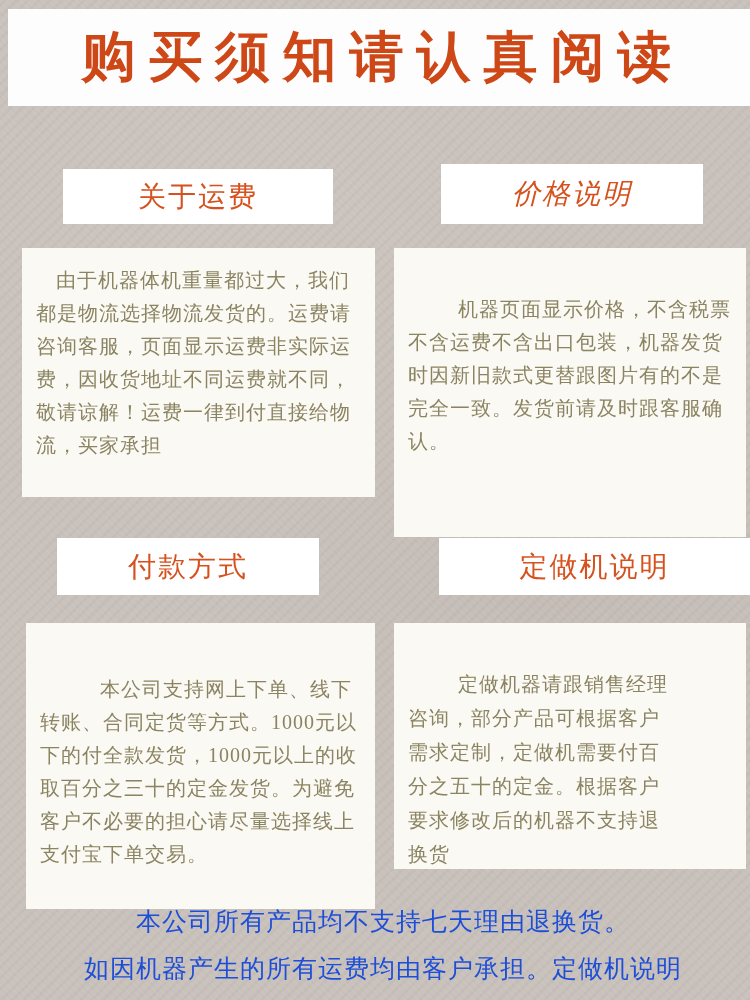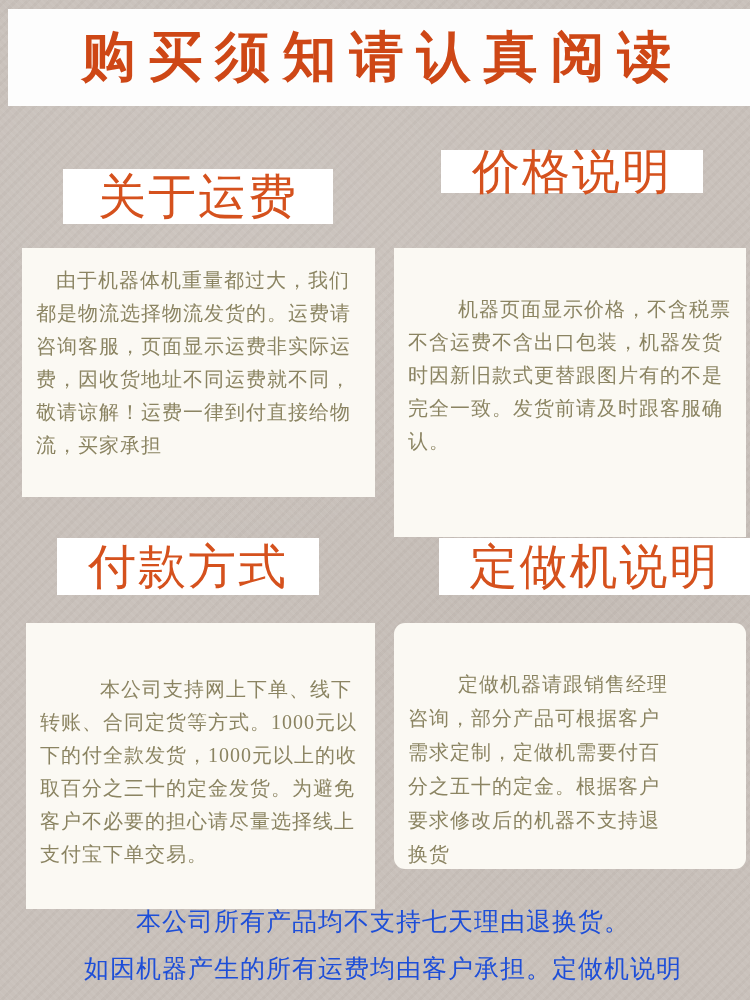--- a/index.html
+++ b/index.html
@@ -23,42 +23,42 @@
   .banner h1{
     margin:0;font-size:54px;font-weight:bold;color:#ce4716;
     letter-spacing:13px;white-space:nowrap;
     font-family:"Liberation Sans",sans-serif;
   }
 
   
   .hdr{
     background:#ffffff;color:#d5511d;
     display:flex;align-items:center;justify-content:center;
-    font-size:48px;letter-spacing:2px;white-space:nowrap;
+    font-size:28px;letter-spacing:2px;white-space:nowrap;
   }
   .hdr-1{left:55px;top:169px;width:270px;height:55px;}
-  .hdr-2{left:433px;top:150px;width:262px;height:43px;}
+  .hdr-2{left:433px;top:164px;width:262px;height:60px;font-style:italic;}
   .hdr-3{left:49px;top:538px;width:262px;height:57px;}
   .hdr-4{left:431px;top:538px;width:311px;height:57px;}
 
   
   .panel{
     background:#fbf9f3;color:#8b8462;
     font-family:"Liberation Serif","DejaVu Serif",serif;
     font-size:20px;line-height:33px;letter-spacing:1px;
     padding:0 14px;
   }
   .panel p{margin:0;}
   .panel-1{left:14px;top:248px;width:353px;height:249px;padding-top:16px;}
   .panel-1 p{text-indent:1em;}
   .panel-2{left:386px;top:248px;width:352px;height:289px;padding-top:45px;}
   .panel-2 p{text-indent:2.5em;}
   .panel-3{left:18px;top:623px;width:349px;height:286px;padding-top:50px;}
   .panel-3 p{text-indent:3em;}
-  .panel-4{left:386px;top:623px;width:352px;height:246px;padding-top:44px;padding-right:66px;line-height:34px;border-radius:11px;}
+  .panel-4{left:386px;top:623px;width:352px;height:246px;padding-top:44px;padding-right:66px;line-height:34px;}
   .panel-4 p{text-indent:2.5em;}
 
   
   .note{
     left:0;width:750px;text-align:center;color:#1d4ed8;
     font-size:25px;letter-spacing:1px;white-space:nowrap;
   }
   .note-1{top:905px;}
   .note-2{top:952px;}
 </style>

